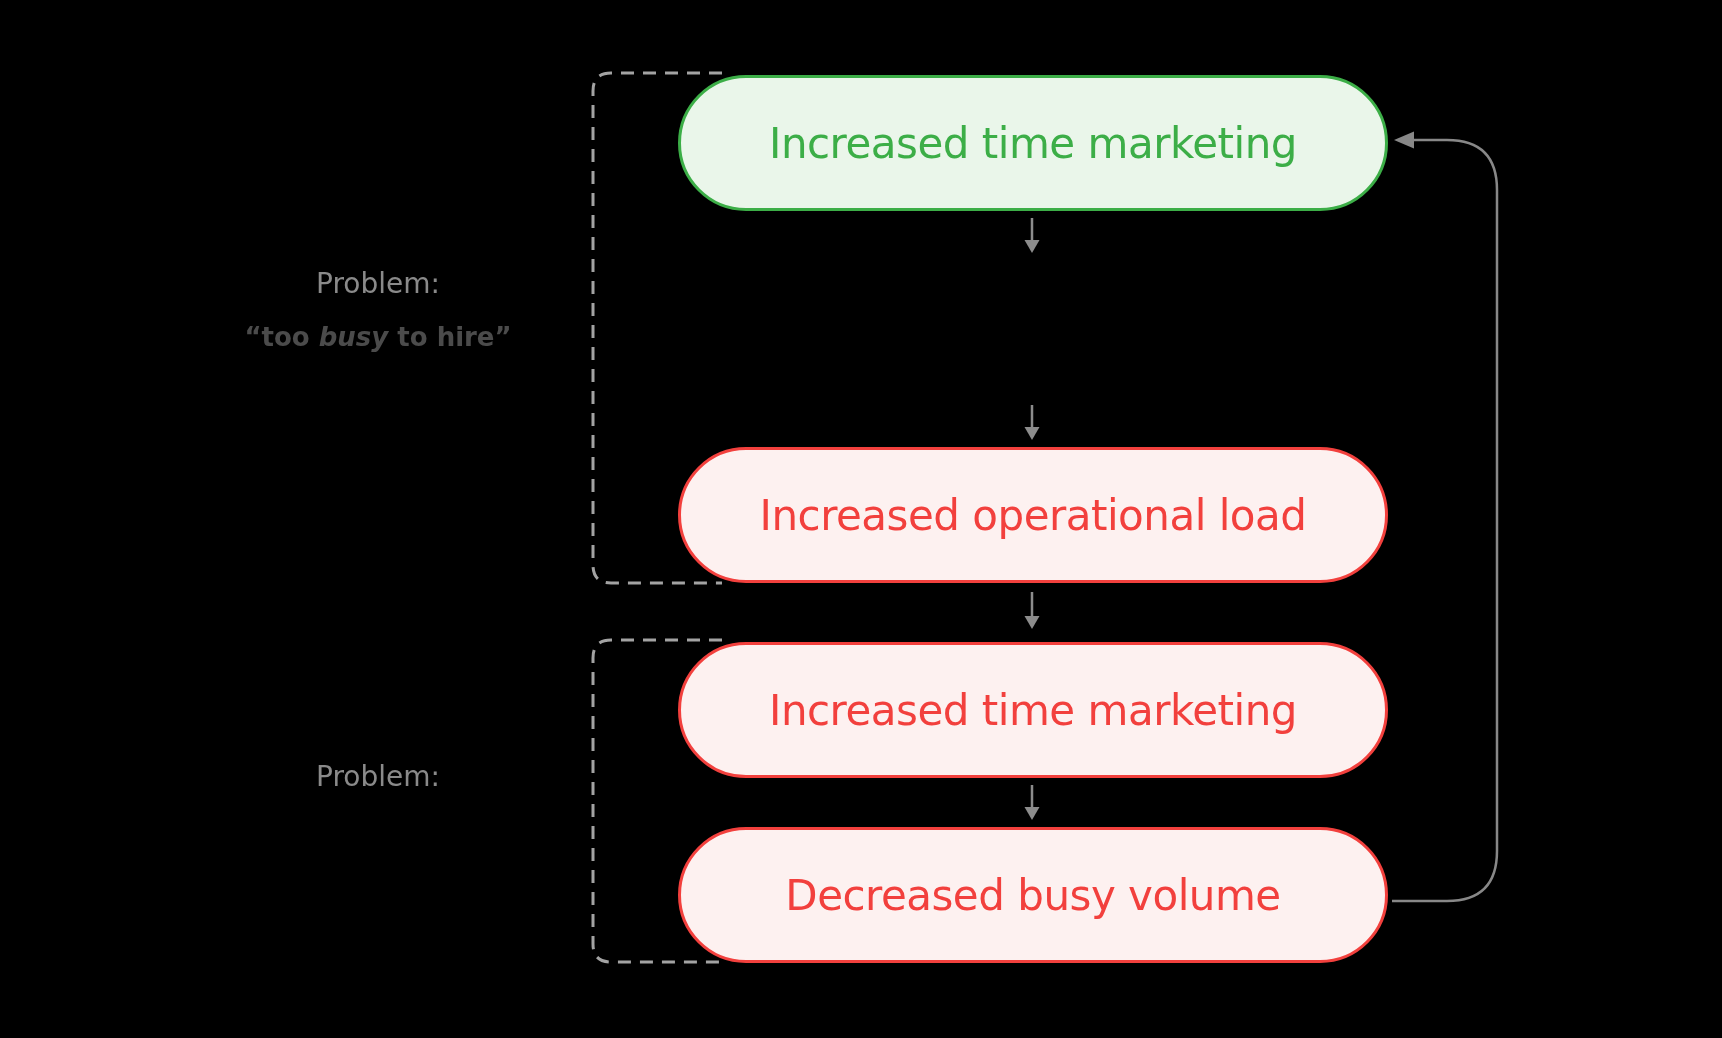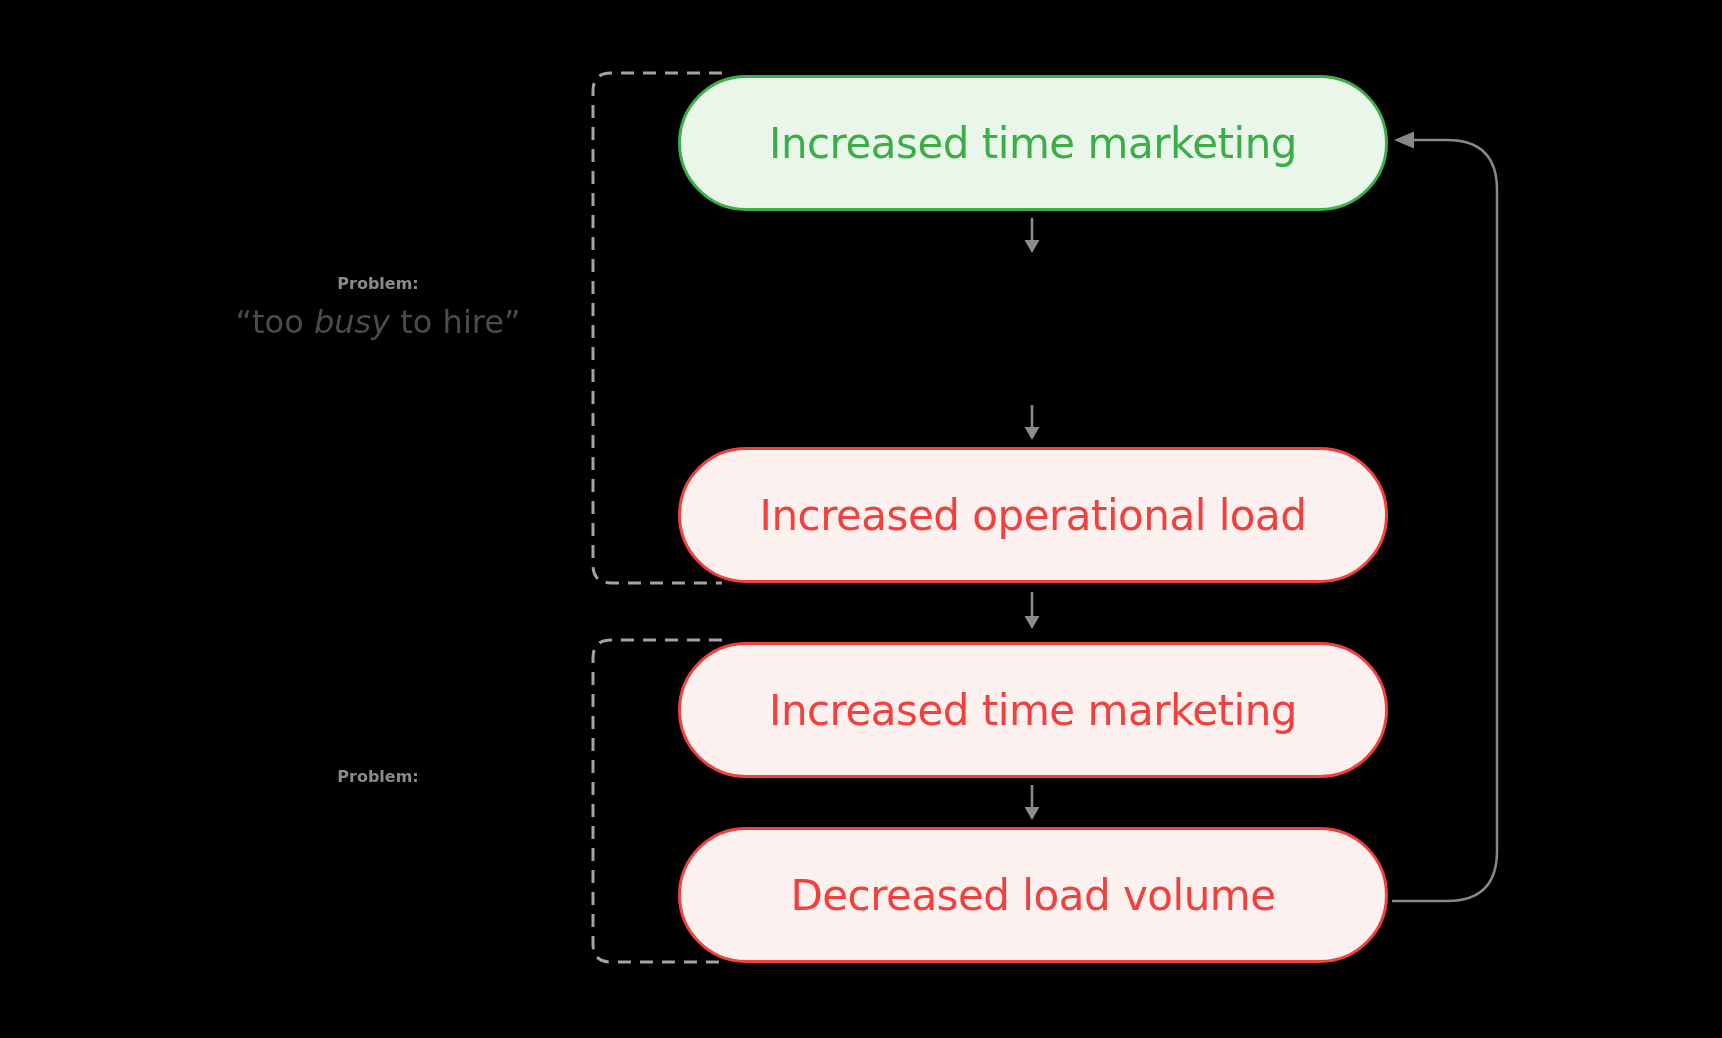--- a/index.html
+++ b/index.html
@@ -80,30 +80,30 @@
   .problem {
     position: absolute;
     left: 178px;
     width: 400px;
     text-align: center;
     z-index: 1;
   }
   .p1 { top: 270px; }
   .p2 { top: 763px; }
   .problem-title {
-    font-size: 16px;
+    font-size: 28px;
     line-height: 28px;
-    font-weight: 700;
+    font-weight: 400;
     color: var(--label-title, #8a8a8a);
   }
   .problem-quote {
-    margin-top: 4px;
-    font-size: 32px;
+    margin-top: 19px;
+    font-size: 26px;
     line-height: 40px;
-    font-weight: 400;
+    font-weight: 700;
     color: var(--label-quote, #4b4b4b);
     white-space: nowrap;
   }
   .problem-quote em {
     font-style: italic;
   }
 </style>
 </head>
 <body>
 
@@ -140,21 +140,21 @@
   <div class="node green n1">
     <span class="node-text">Increased time marketing</span>
   </div>
   <div class="node red n3">
     <span class="node-text">Increased operational load</span>
   </div>
   <div class="node red n4">
     <span class="node-text">Increased time marketing</span>
   </div>
   <div class="node red n5">
-    <span class="node-text">Decreased load volume</span>
+    <span class="node-text">Decreased busy volume</span>
   </div>
 
   <div class="problem p1">
     <div class="problem-title">Problem:</div>
     <div class="problem-quote"><span>“too </span><em>busy</em><span> to hire”</span></div>
   </div>
   <div class="problem p2">
     <div class="problem-title">Problem:</div>
   </div>
 

